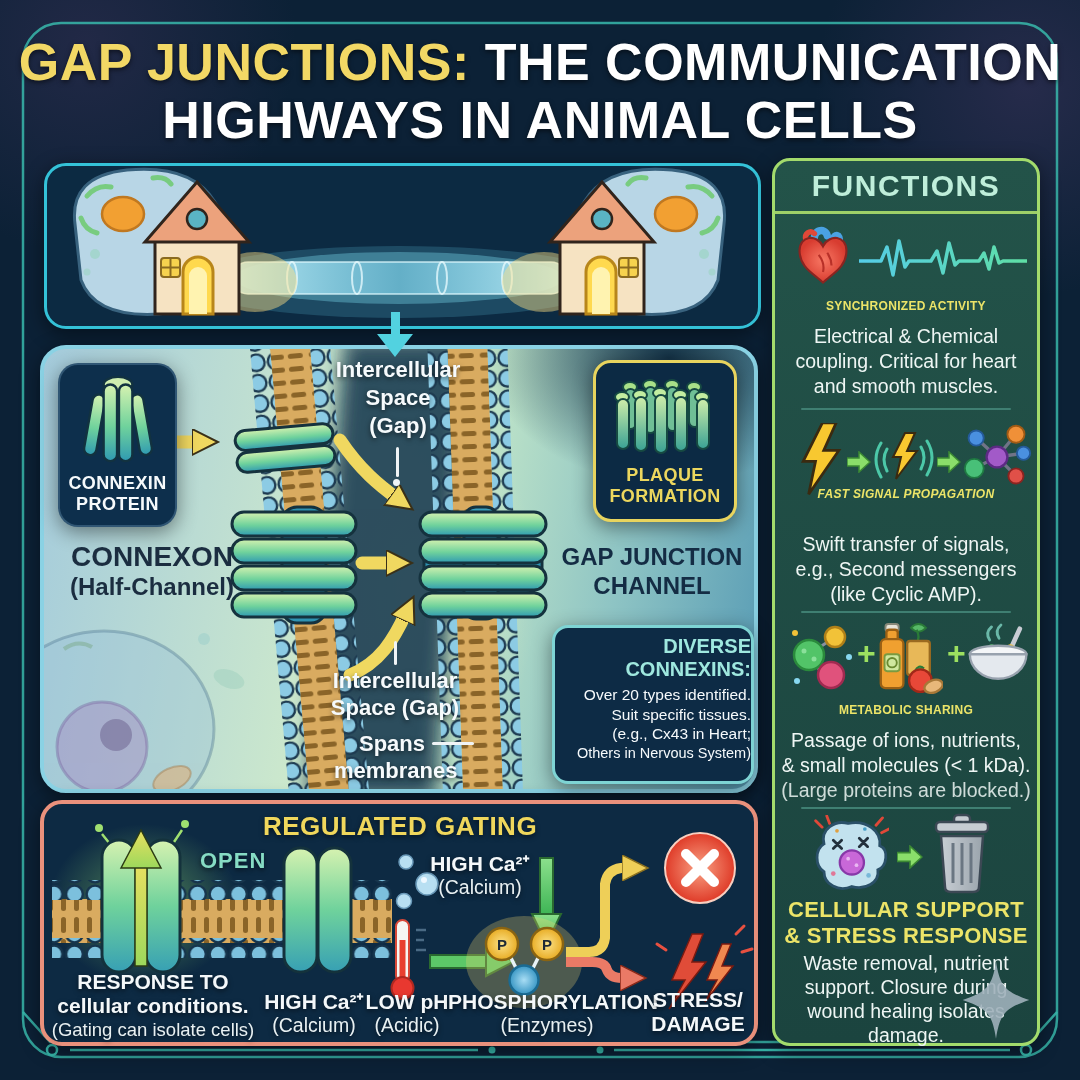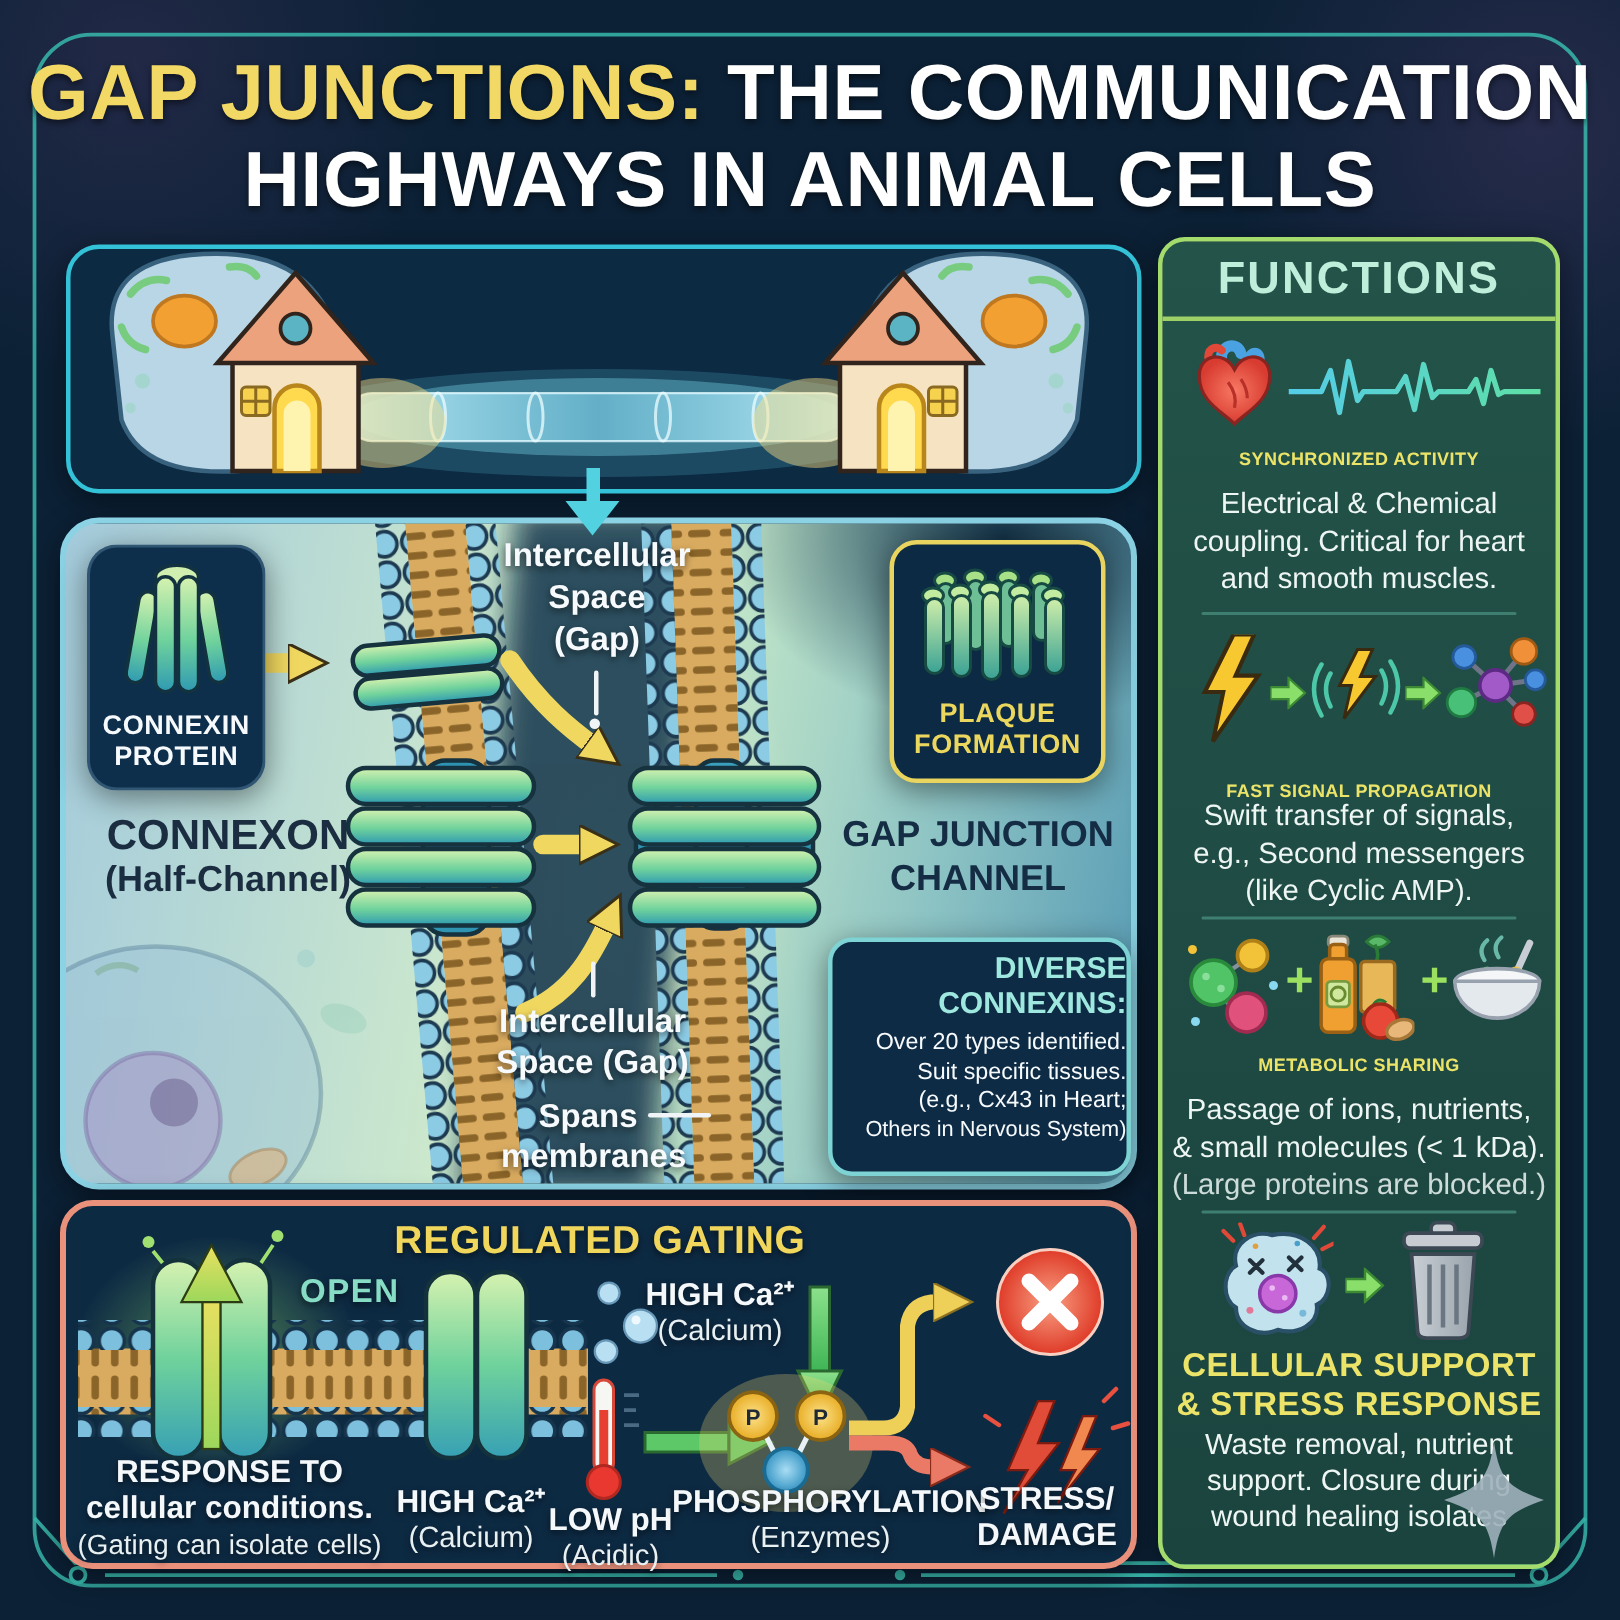--- a/index.html
+++ b/index.html
@@ -386,21 +386,21 @@
 
   <div class="abs ctr wsh" style="left:48px;top:970px;width:210px;">
     <div class="glab-b">RESPONSE TO</div>
     <div class="glab-b">cellular conditions.</div>
     <div class="glab-s" style="font-size:18.5px;">(Gating can isolate cells)</div>
   </div>
   <div class="abs ctr wsh" style="left:258px;top:990px;width:112px;">
     <div class="glab-b">HIGH Ca²⁺</div>
     <div class="glab-s">(Calcium)</div>
   </div>
-  <div class="abs ctr wsh" style="left:362px;top:990px;width:90px;margin-top:12px;">
+  <div class="abs ctr wsh" style="left:362px;top:990px;width:90px;">
     <div class="glab-b">LOW pH</div>
     <div class="glab-s">(Acidic)</div>
   </div>
   <div class="abs ctr wsh" style="left:448px;top:990px;width:198px;">
     <div class="glab-b">PHOSPHORYLATION</div>
     <div class="glab-s">(Enzymes)</div>
   </div>
   <div class="abs ctr wsh" style="left:646px;top:988px;width:104px;">
     <div class="glab-b">STRESS/</div>
     <div class="glab-b">DAMAGE</div>
@@ -462,21 +462,21 @@
           <line x1="38" y1="38" x2="58" y2="58"></line>
         <line x1="38" y1="38" x2="14" y2="50"></line>
       </g>
       <circle cx="38" cy="38" r="11" fill="#a25ac8" stroke="#5c2a84" stroke-width="2.5"></circle>
       <circle cx="16" cy="18" r="8" fill="#4a90e0" stroke="#245a9a" stroke-width="2"></circle>
       <circle cx="58" cy="14" r="9" fill="#f09038" stroke="#a05a14" stroke-width="2"></circle>
       <circle cx="66" cy="34" r="7" fill="#4a90e0" stroke="#245a9a" stroke-width="2"></circle>
       <circle cx="58" cy="58" r="8" fill="#e05048" stroke="#8a2420" stroke-width="2"></circle>
       <circle cx="14" cy="50" r="10" fill="#48c078" stroke="#1f7a42" stroke-width="2"></circle>
     </svg>
-    <div class="abs fx-head" style="top:359px;">FAST SIGNAL PROPAGATION</div>
+    <div class="abs fx-head" style="top:326px;font-style:italic;">FAST SIGNAL PROPAGATION</div>
     <div class="abs fx-body" style="top:371px;">
       <div>Swift transfer of signals,</div>
       <div>e.g., Second messengers</div>
       <div>(like Cyclic AMP).</div>
     </div>
     <div class="fx-div" style="top:450px;"></div>
 
     <svg class="abs" style="left:12px;top:462px;" width="70" height="72" viewBox="0 0 70 72">
       <path d="M33,24 L42,18 M30,44 L36,50" stroke="#8890a0" stroke-width="3"></path>
       <circle cx="22" cy="32" r="15" fill="#52c468" stroke="#2a8a3c" stroke-width="2.5"></circle>
@@ -547,19 +547,20 @@
       <rect x="2" y="9" width="52" height="10" rx="4" fill="#c6ccd2" stroke="#3c4854" stroke-width="2.5"></rect>
       <path d="M7,23 L11,74 Q11,79 17,79 H39 Q45,79 45,74 L49,23 Z" fill="url(#trashG)" stroke="#3c4854" stroke-width="2.5"></path>
       <path d="M19,30 V70 M28,30 V72 M37,30 V70" stroke="#6a7682" stroke-width="3"></path>
     </svg>
     <div class="abs fx-head" style="top:736px;font-size:22px;">CELLULAR SUPPORT</div>
     <div class="abs fx-head" style="top:762px;font-size:22px;">&amp; STRESS RESPONSE</div>
     <div class="abs fx-body" style="top:790px;line-height:24px;">
       <div>Waste removal, nutrient</div>
       <div>support. Closure during</div>
       <div>wound healing isolates</div>
+      <div>damage.</div>
     </div>
     <svg class="abs" style="right:4px;bottom:2px;" width="74" height="82" viewBox="0 0 80 84">
       <path d="M40,0 C44,27 50,33 76,42 C50,51 44,57 40,84 C36,57 30,51 4,42 C30,33 36,27 40,0 Z" fill="#9fb0ba" opacity=".9"></path>
     </svg>
   </div>
 
 </div>
 
 </body></html>

